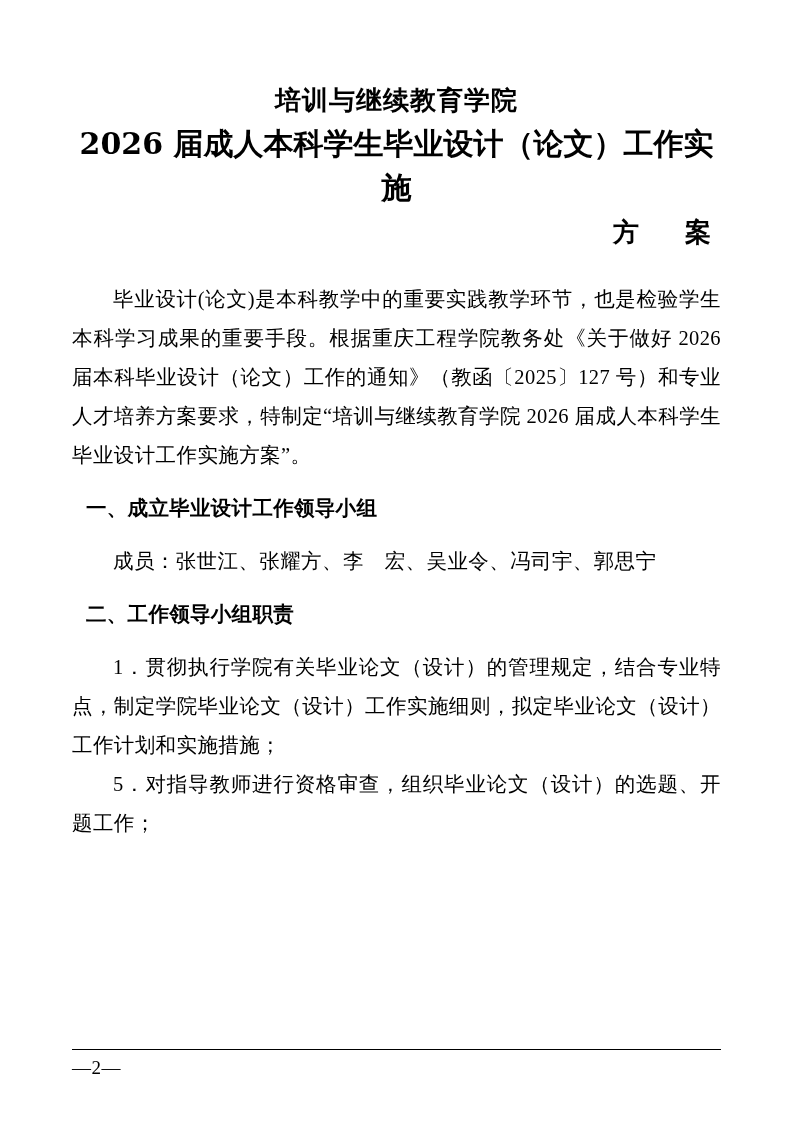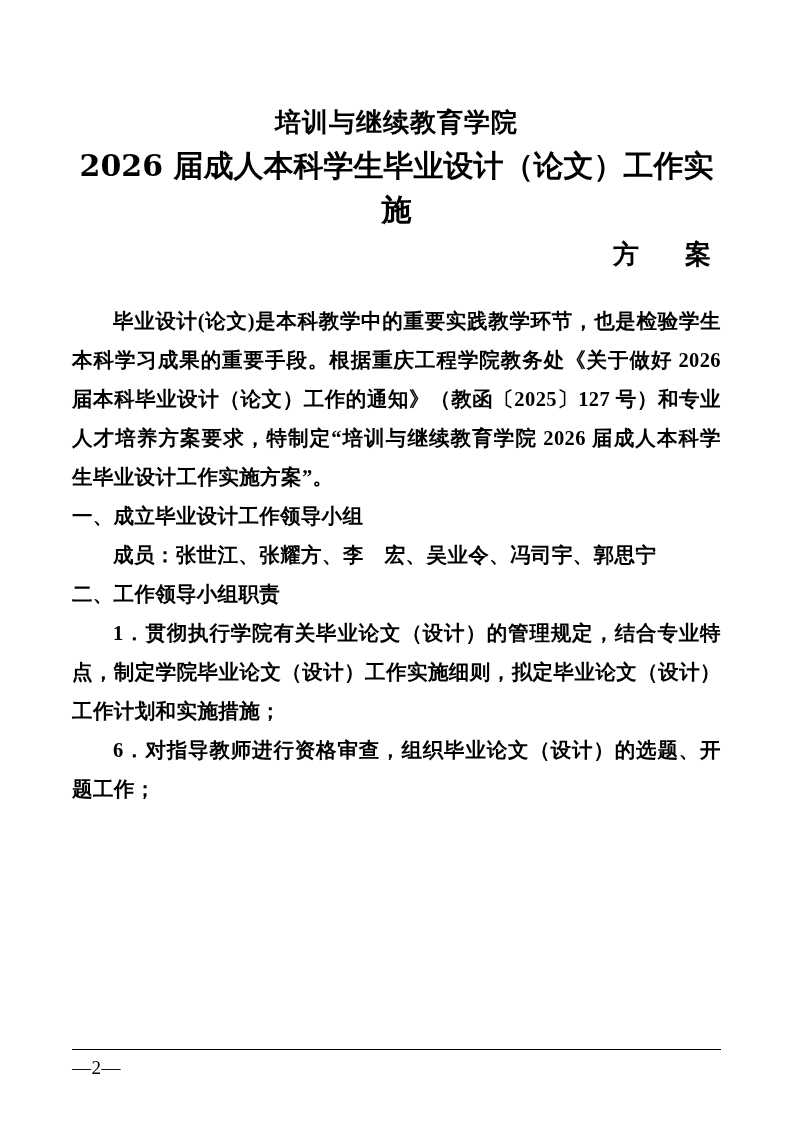--- a/index.html
+++ b/index.html
@@ -12,21 +12,21 @@
     background: #ffffff;
     font-family: "Liberation Serif", "DejaVu Serif", serif;
     color: #000000;
     overflow: hidden;
   }
   .page {
     position: relative;
     width: 793px;
     height: 1122px;
     box-sizing: border-box;
-    padding: 100px 72px 40px 72px;
+    padding: 78px 72px 40px 72px;
   }
   .title-block {
     text-align: center;
     margin-bottom: 26px;
   }
   .title-line {
     font-family: "DejaVu Serif", "Liberation Serif", serif;
     font-weight: bold;
     font-size: 26px;
     line-height: 44px;
@@ -41,31 +41,30 @@
     letter-spacing: 10px;
     text-align: right;
   }
   p.body-text {
     font-size: 20.5px;
     line-height: 39px;
     margin: 0;
     text-align: justify;
     text-justify: inter-ideograph;
     letter-spacing: 0.4px;
-    font-weight: bold;
   }
   p.indent2 {
     text-indent: 41px;
   }
   h2.section-heading {
     font-family: "DejaVu Sans", "Liberation Sans", sans-serif;
     font-weight: bold;
     font-size: 20.5px;
     line-height: 39px;
-    margin: 0;
+    margin: 14px;
     letter-spacing: 0.3px;
   }
   .footer {
     position: absolute;
     left: 72px;
     right: 72px;
     bottom: 42px;
     border-top: 1px solid #000;
     padding-top: 6px;
   }
@@ -87,19 +86,19 @@
     <div class="title-line l3">方　案</div>
   </div>
 
   <p class="body-text indent2">毕业设计(论文)是本科教学中的重要实践教学环节，也是检验学生本科学习成果的重要手段。根据重庆工程学院教务处《关于做好 2026 届本科毕业设计（论文）工作的通知》（教函〔2025〕127 号）和专业人才培养方案要求，特制定“培训与继续教育学院 2026 届成人本科学生毕业设计工作实施方案”。</p>
 
   <h2 class="section-heading">一、成立毕业设计工作领导小组</h2>
   <p class="body-text indent2">成员：张世江、张耀方、李　宏、吴业令、冯司宇、郭思宁</p>
 
   <h2 class="section-heading">二、工作领导小组职责</h2>
   <p class="body-text indent2">1．贯彻执行学院有关毕业论文（设计）的管理规定，结合专业特点，制定学院毕业论文（设计）工作实施细则，拟定毕业论文（设计）工作计划和实施措施；</p>
-  <p class="body-text indent2">6．对指导教师进行资格审查，组织毕业论文（设计）的选题、开题工作；</p>
+  <p class="body-text indent2">5．对指导教师进行资格审查，组织毕业论文（设计）的选题、开题工作；</p>
 
   <div class="footer">
     <div class="page-number">—2—</div>
   </div>
 
 </div>
 
 </body></html>

